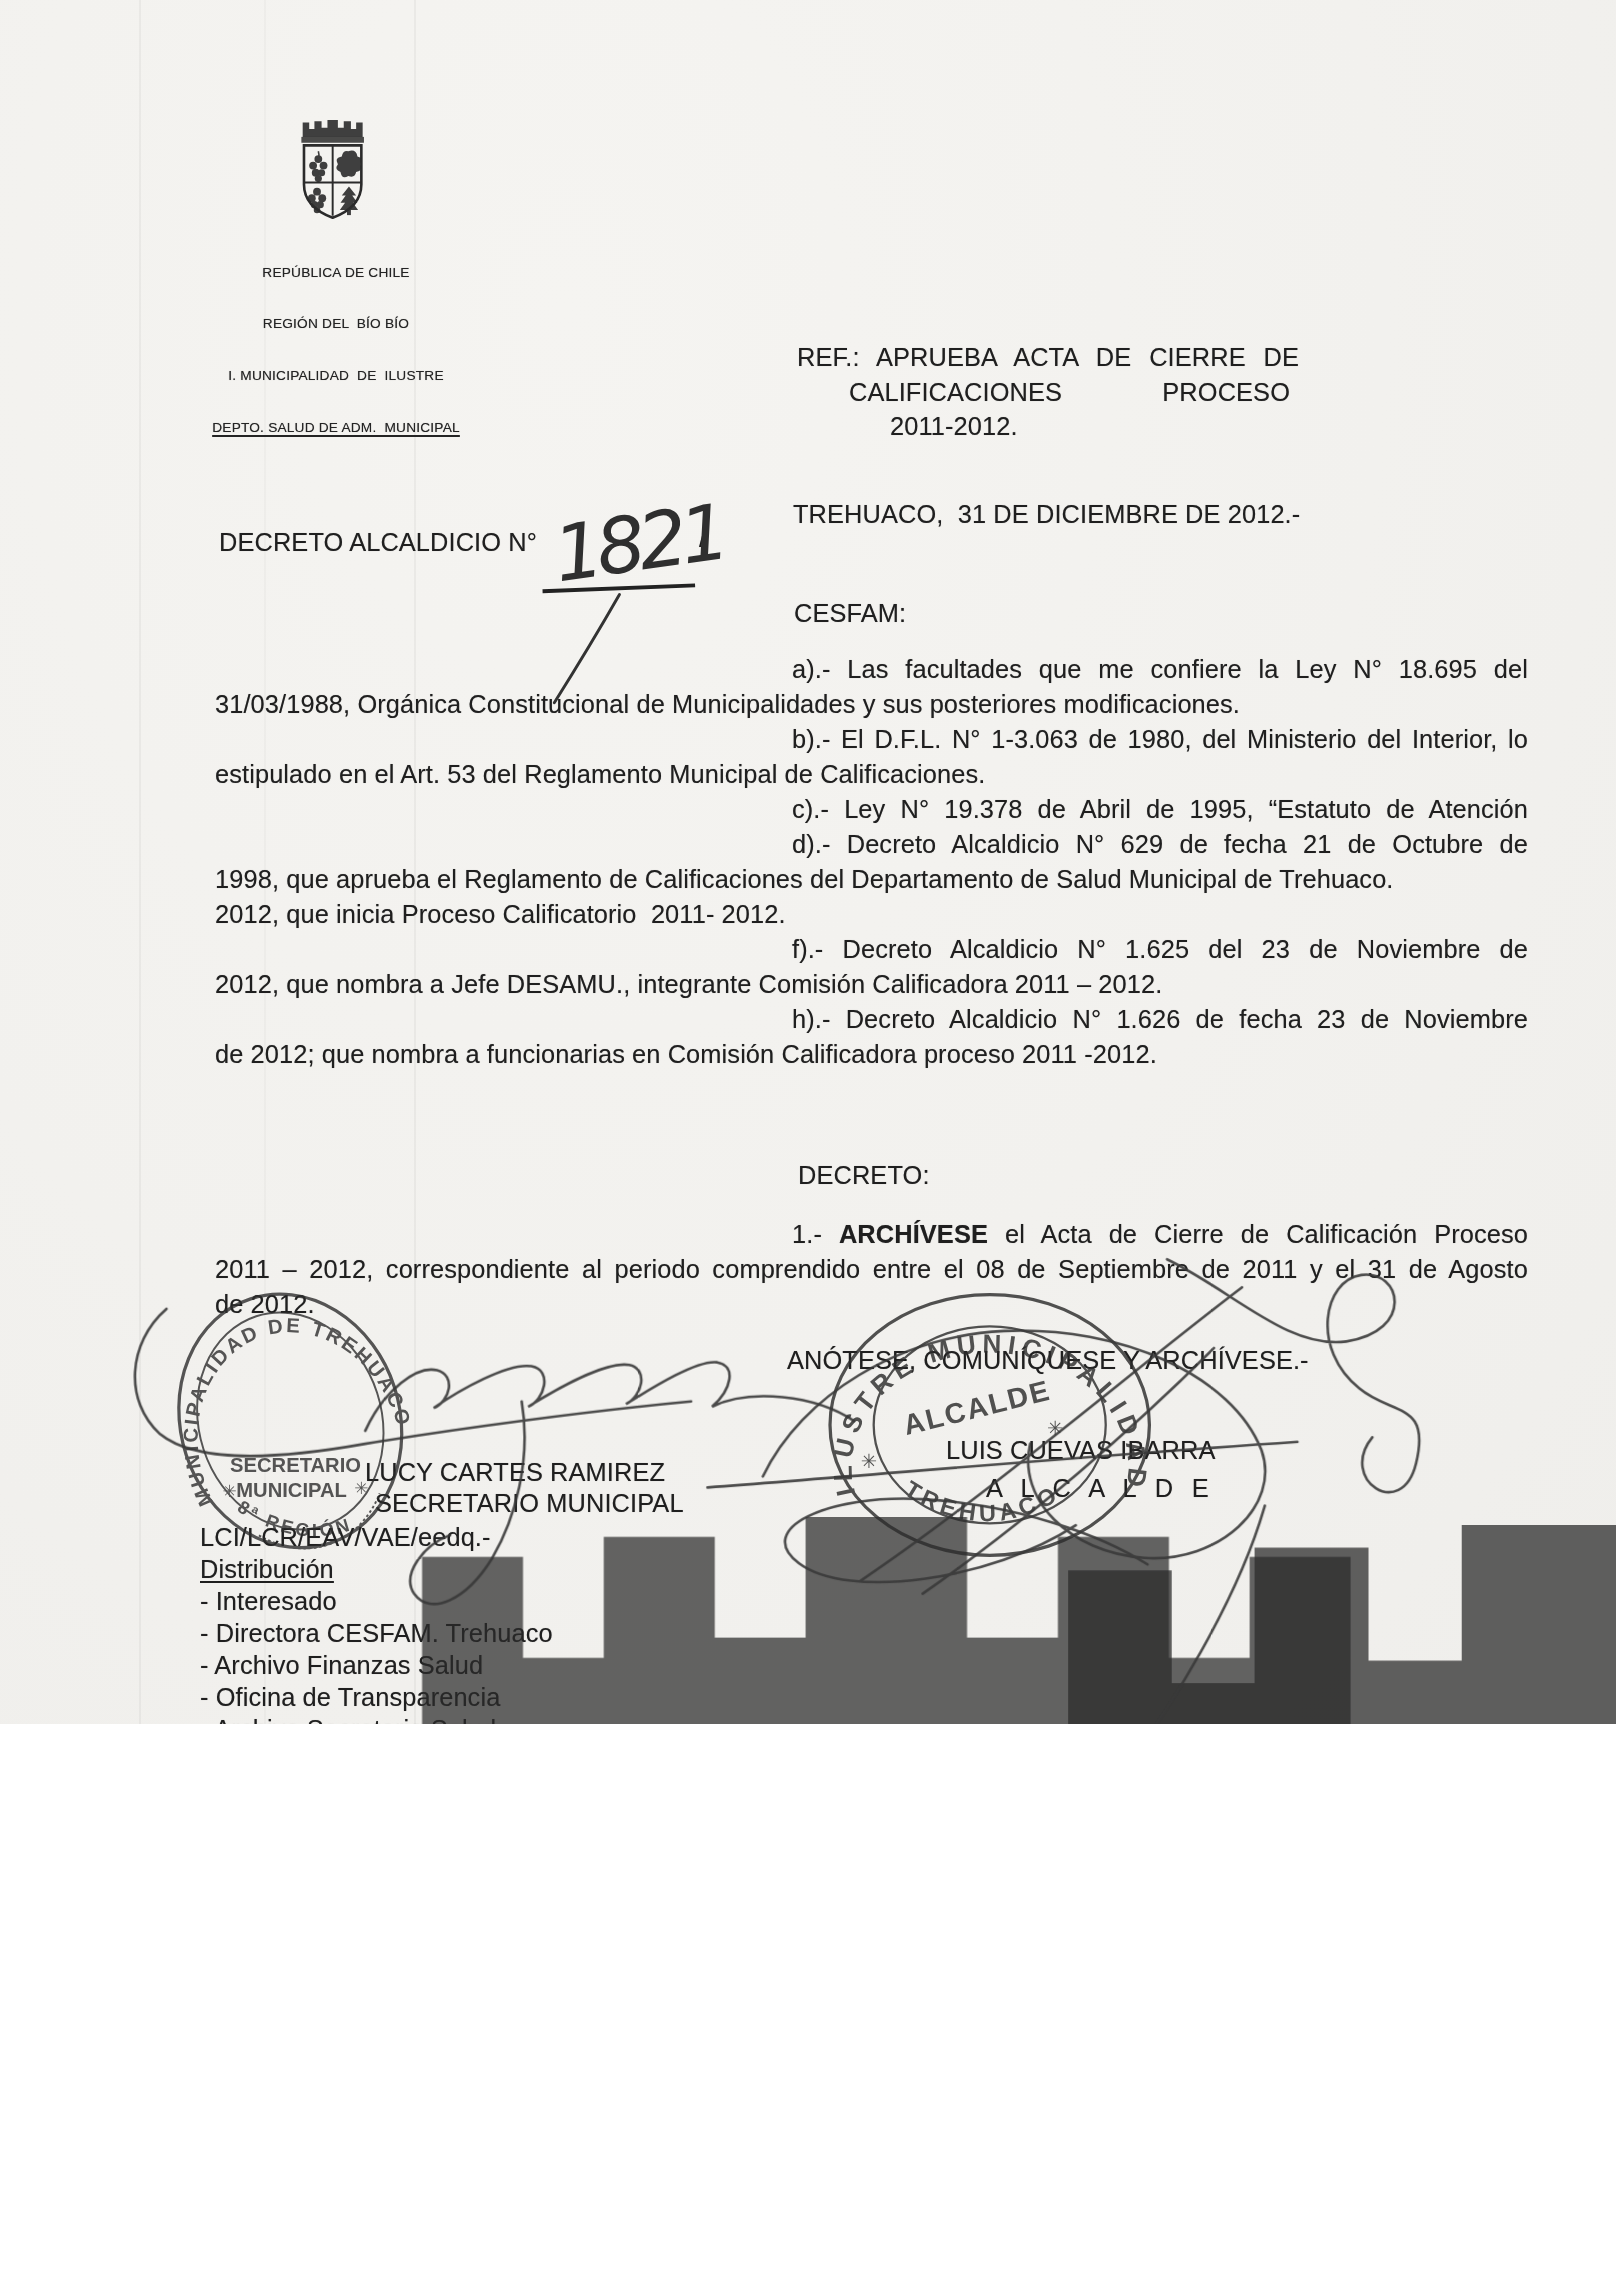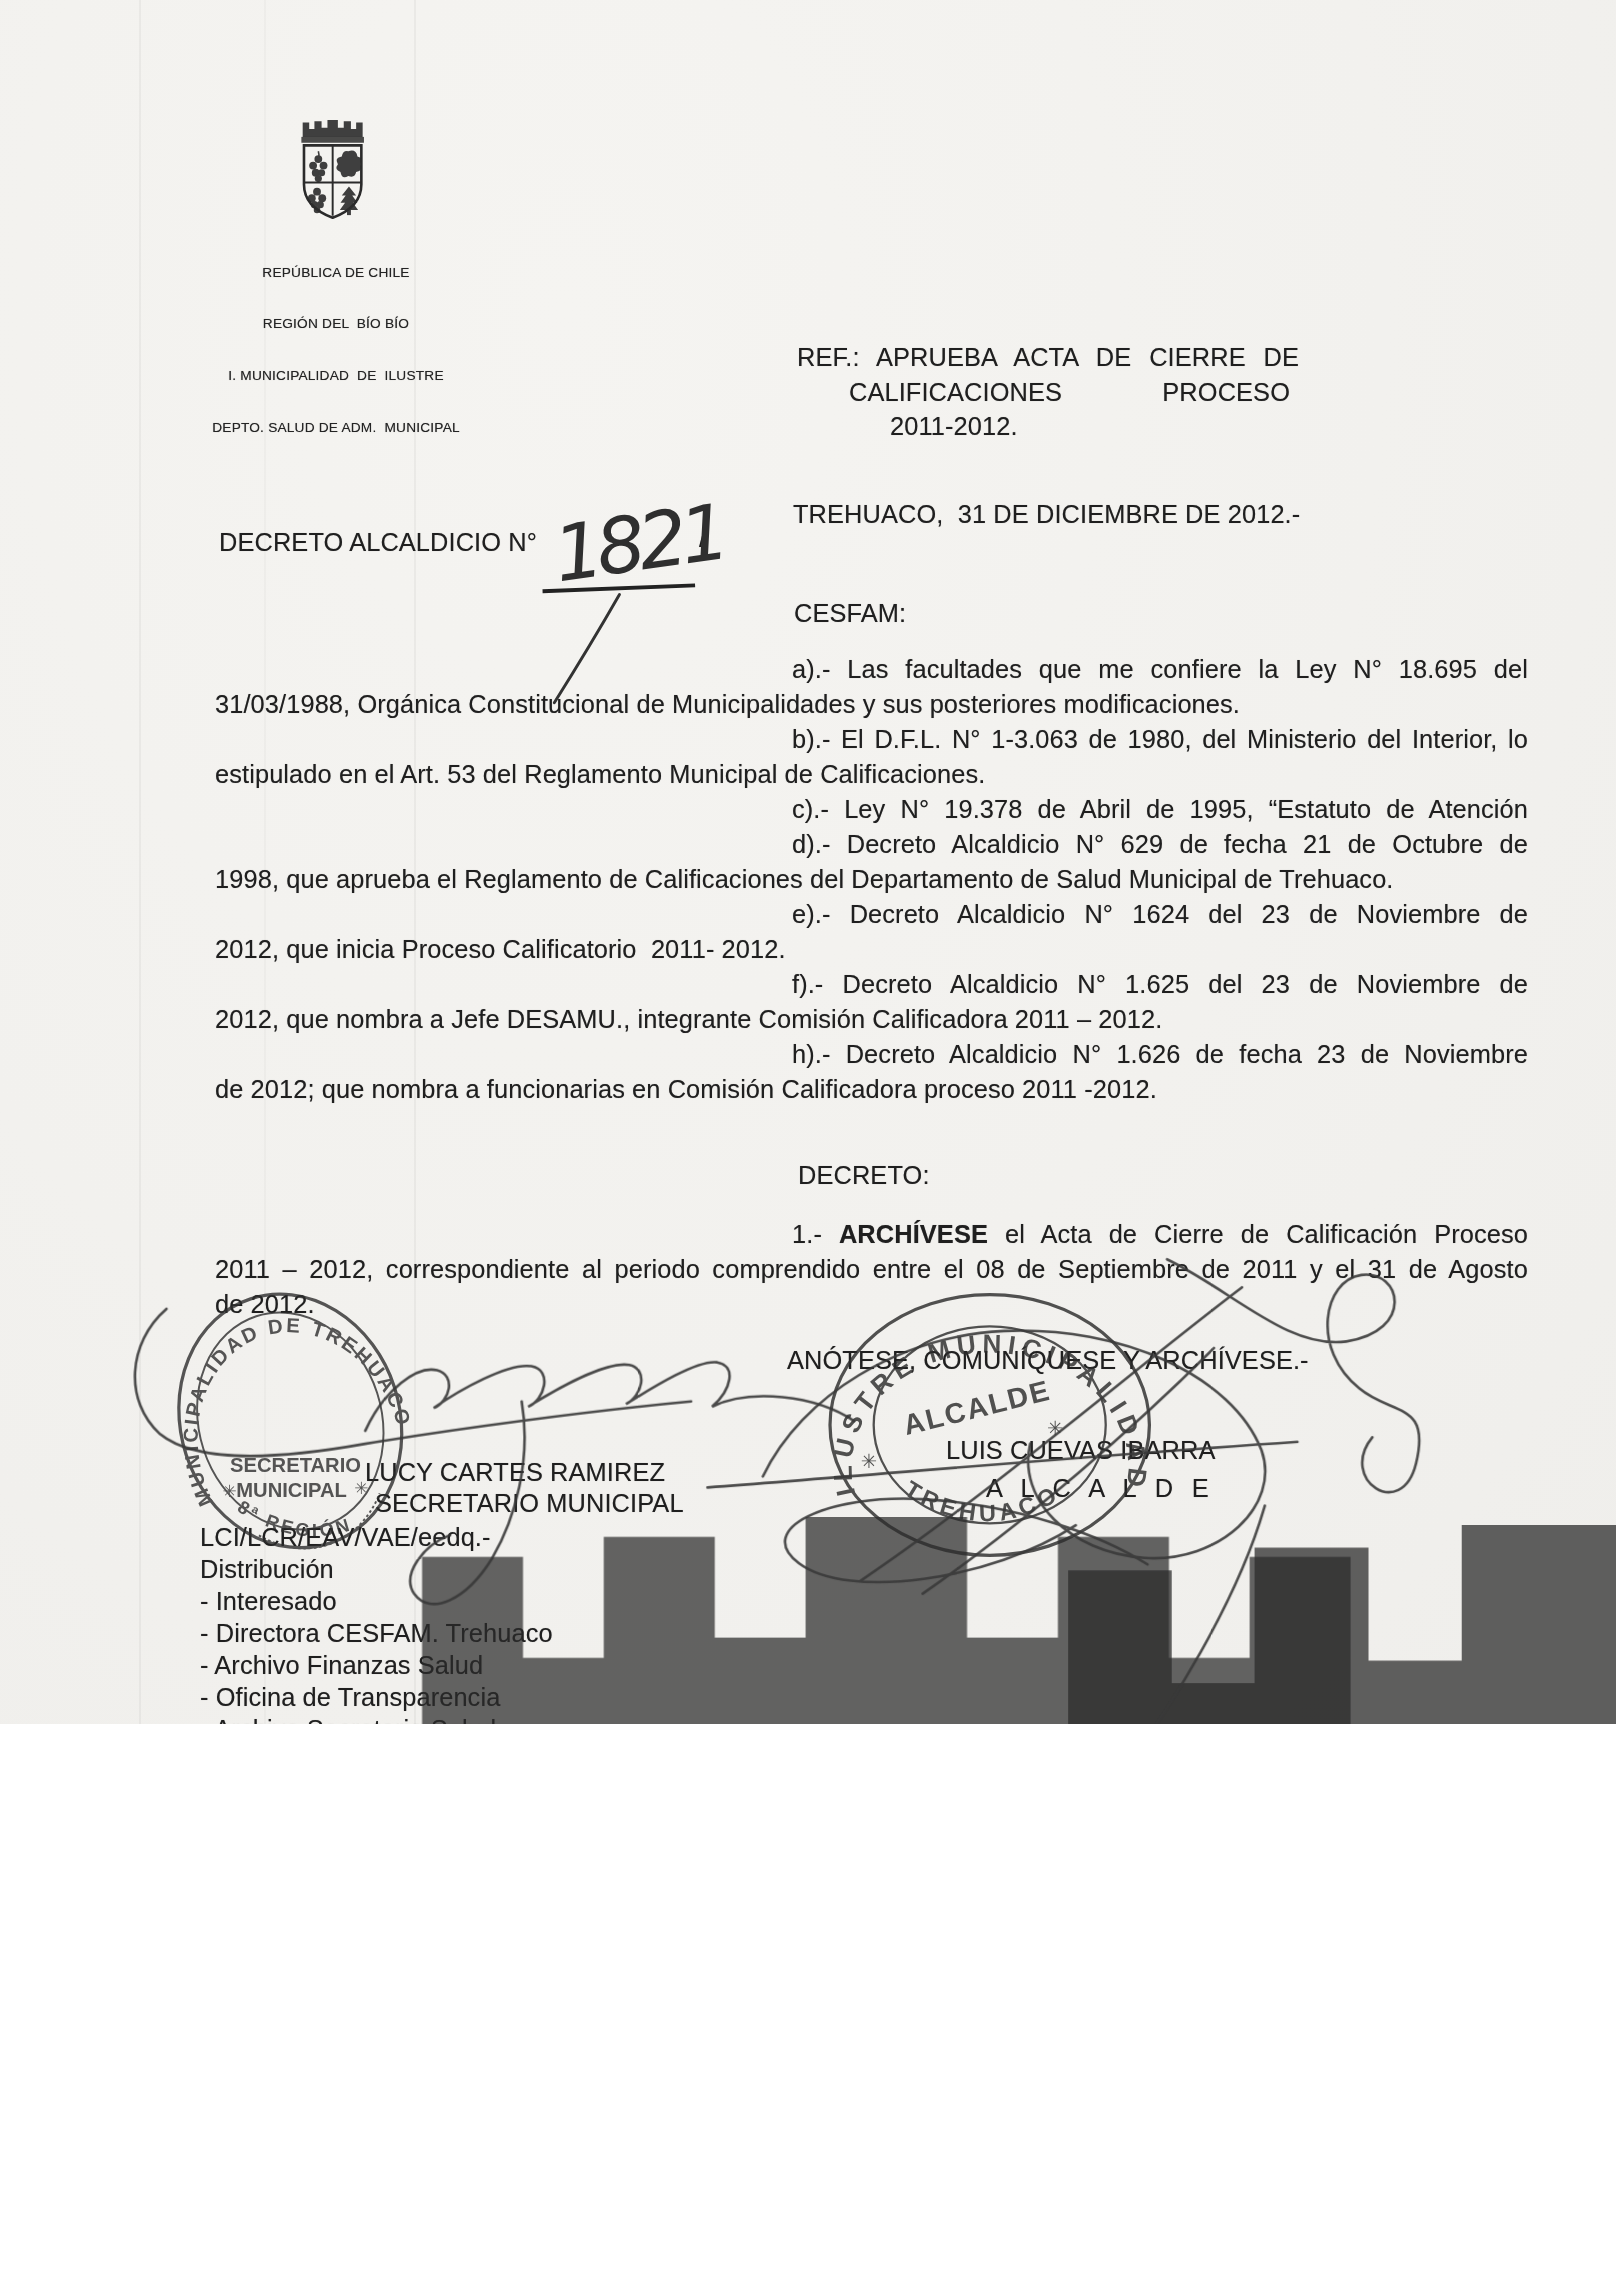--- a/index.html
+++ b/index.html
@@ -10,21 +10,21 @@
     color:#1f1f1f;
   }
   .abs { position:absolute; }
   .t {
     font-size:25.4px; line-height:35px;
     text-shadow:0 0 0.7px rgba(35,35,35,0.45);
     letter-spacing:0.1px;
   }
   .pre { white-space:pre; }
   .jl { text-align:justify; text-align-last:justify; }
-  .u  { text-decoration-thickness:1.6px; text-underline-offset:3.3px; }
+  .u  { text-decoration:underline; text-decoration-thickness:1.6px; text-underline-offset:3.3px; }
   .letterhead {
     left:186px; top:229px; width:300px; text-align:center;
     font-size:13.7px; line-height:17.3px; white-space:pre; letter-spacing:0.2px;
     color:#242424; text-shadow:0 0 0.7px rgba(35,35,35,0.5);
   }
   .body-block { left:215px; top:652px; width:1313px; }
   .cl1 { text-indent:577px; text-align:justify; text-align-last:justify; }
   .cl2 { white-space:pre-wrap; }
   .res-block { left:215px; top:1217px; width:1313px; }
   .footer-block { left:200px; top:1521px; line-height:32px; }
@@ -63,21 +63,20 @@
   <div class="abs t" style="left:794px; top:596px;">CESFAM:</div>
 
   <div class="abs t body-block">
     <div class="cl1">a).- Las facultades que me confiere la Ley N° 18.695 del</div>
     <div class="cl2">31/03/1988, Orgánica Constitucional de Municipalidades y sus posteriores modificaciones.</div>
     <div class="cl1">b).- El D.F.L. N° 1-3.063 de 1980, del Ministerio del Interior, lo</div>
     <div class="cl2">estipulado en el Art. 53 del Reglamento Municipal de Calificaciones.</div>
     <div class="cl1">c).- Ley N° 19.378 de Abril de 1995, “Estatuto de Atención</div>
     <div class="cl1">d).- Decreto Alcaldicio N° 629 de fecha 21 de Octubre de</div>
     <div class="cl2">1998, que aprueba el Reglamento de Calificaciones del Departamento de Salud Municipal de Trehuaco.</div>
-    <div class="cl1">e).- Decreto Alcaldicio N° 1624 del 23 de Noviembre de</div>
     <div class="cl2">2012, que inicia Proceso Calificatorio  2011- 2012.</div>
     <div class="cl1">f).- Decreto Alcaldicio N° 1.625 del 23 de Noviembre de</div>
     <div class="cl2">2012, que nombra a Jefe DESAMU., integrante Comisión Calificadora 2011 – 2012.</div>
     <div class="cl1">h).- Decreto Alcaldicio N° 1.626 de fecha 23 de Noviembre</div>
     <div class="cl2">de 2012; que nombra a funcionarias en Comisión Calificadora proceso 2011 -2012.</div>
   </div>
 
   <div class="abs t" style="left:798px; top:1158px;">DECRETO:</div>
 
   <div class="abs t res-block">

